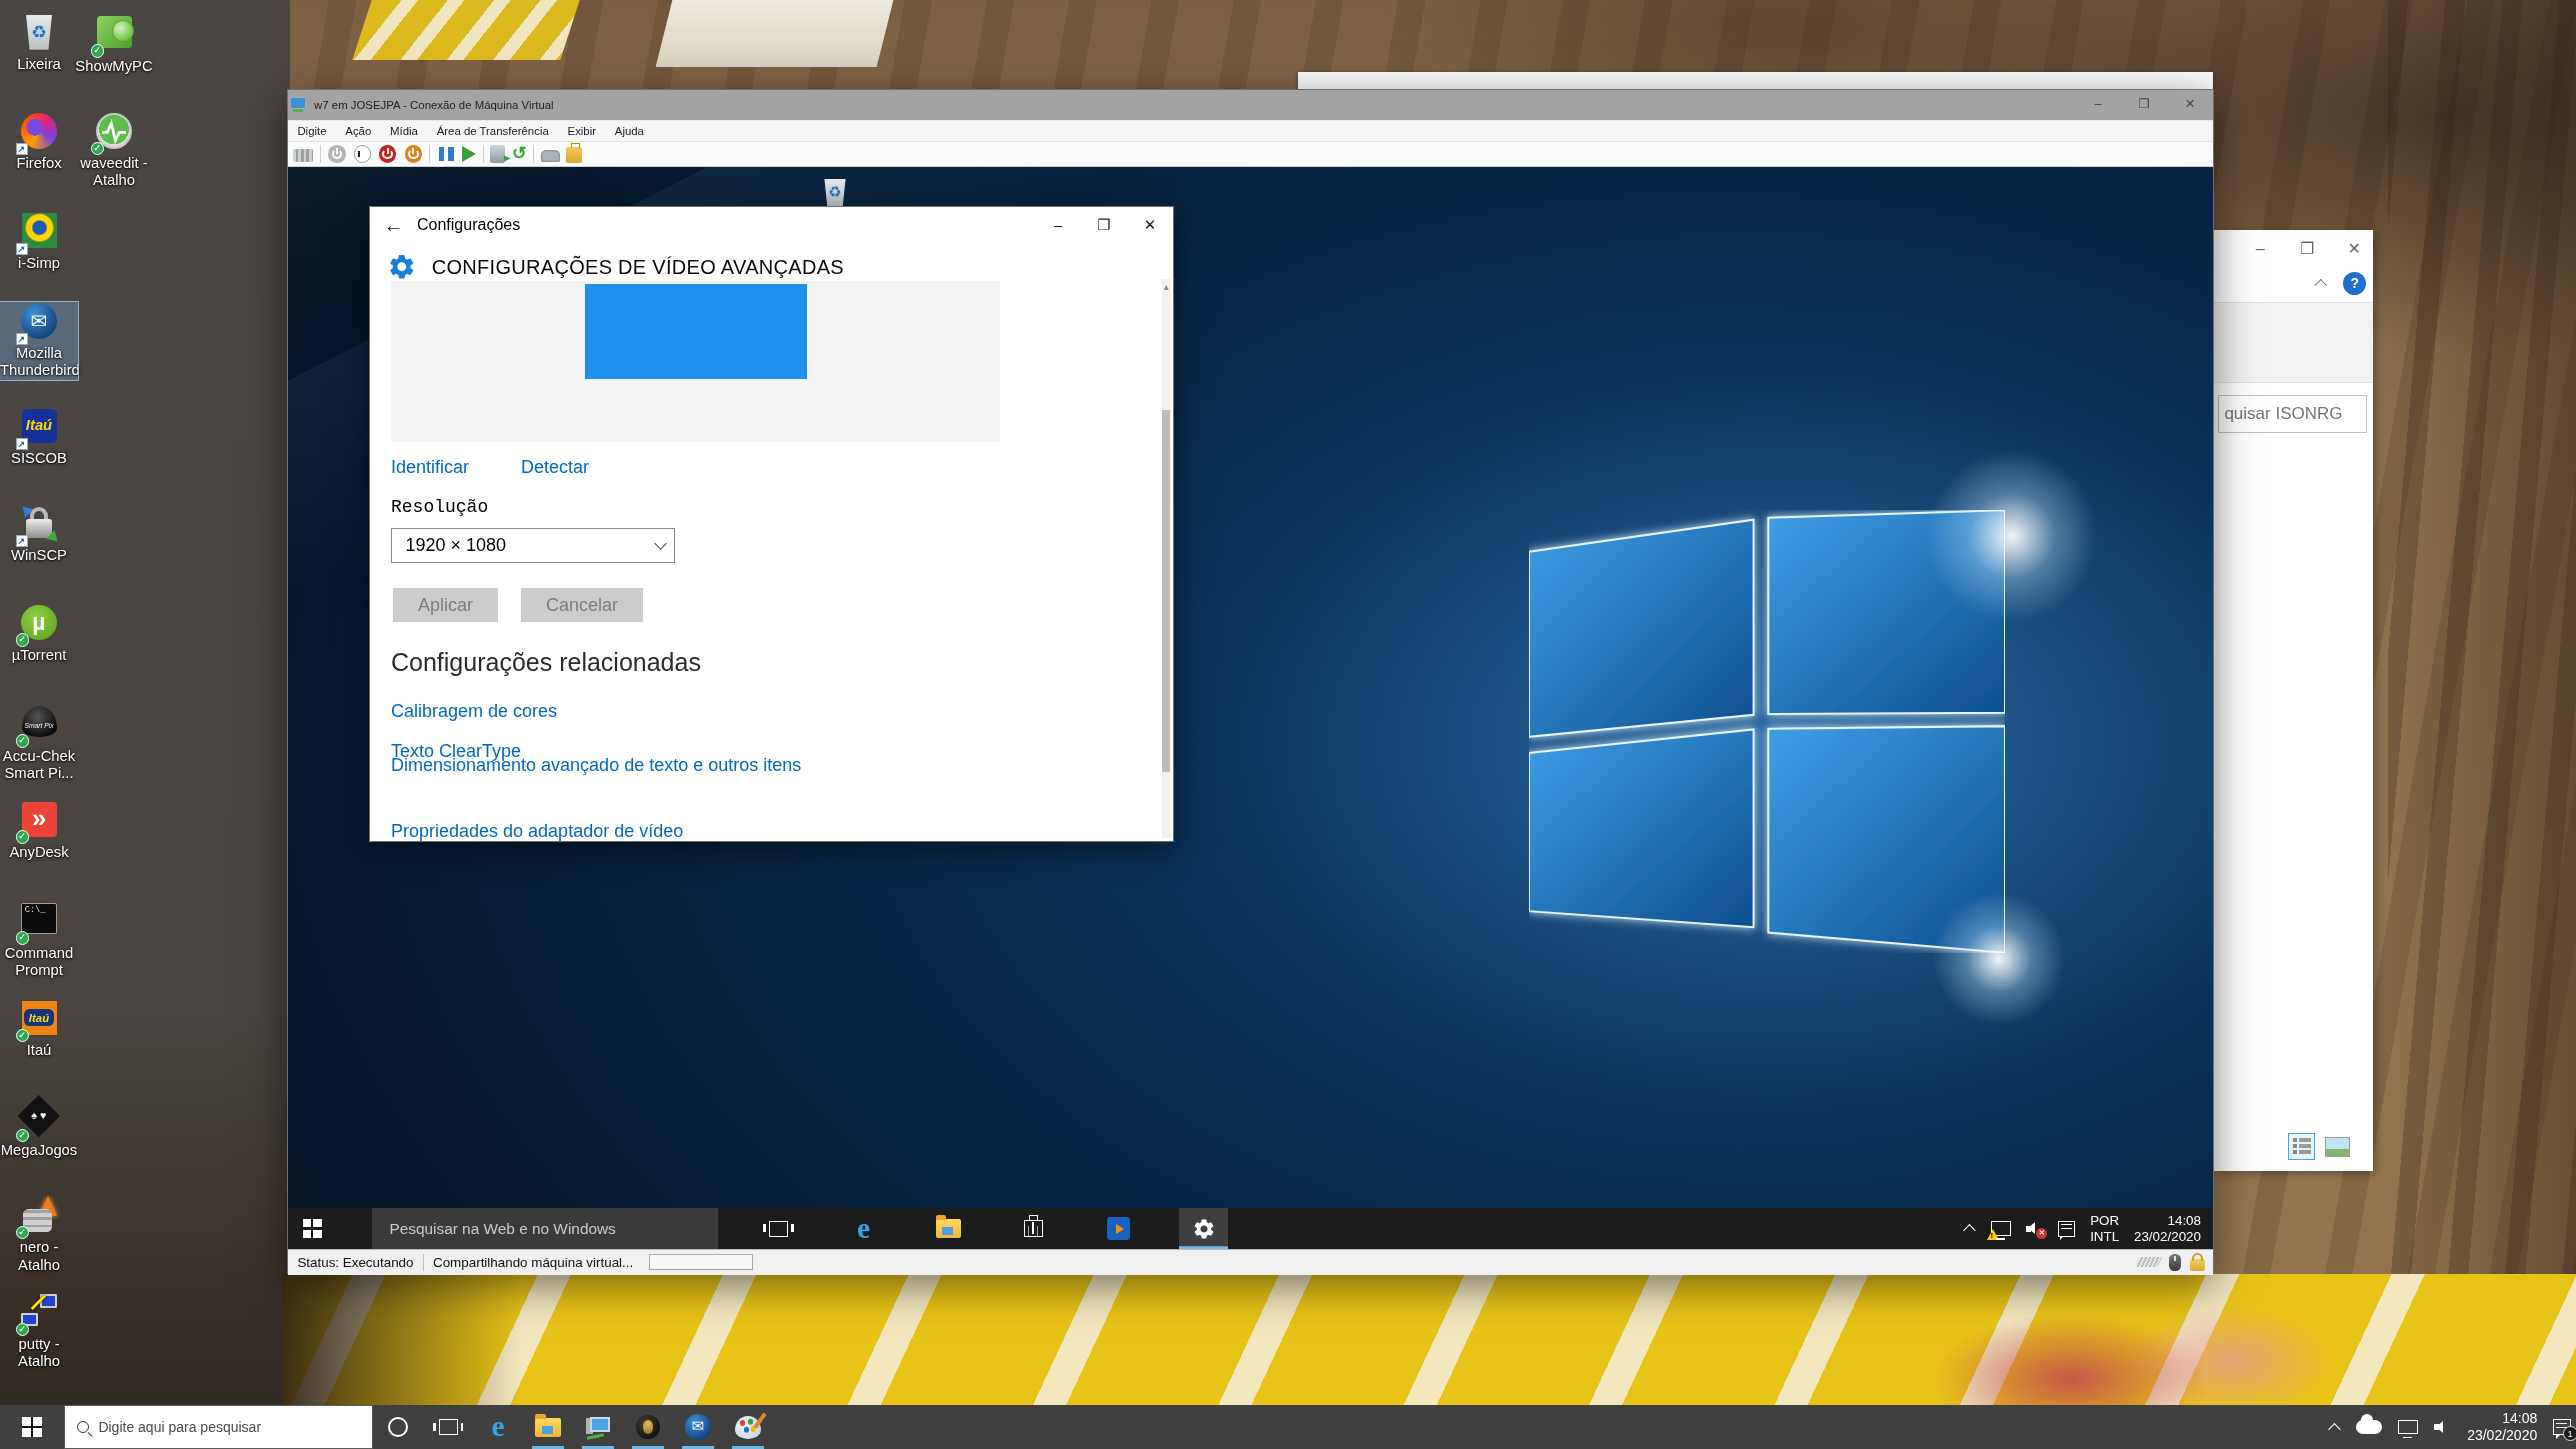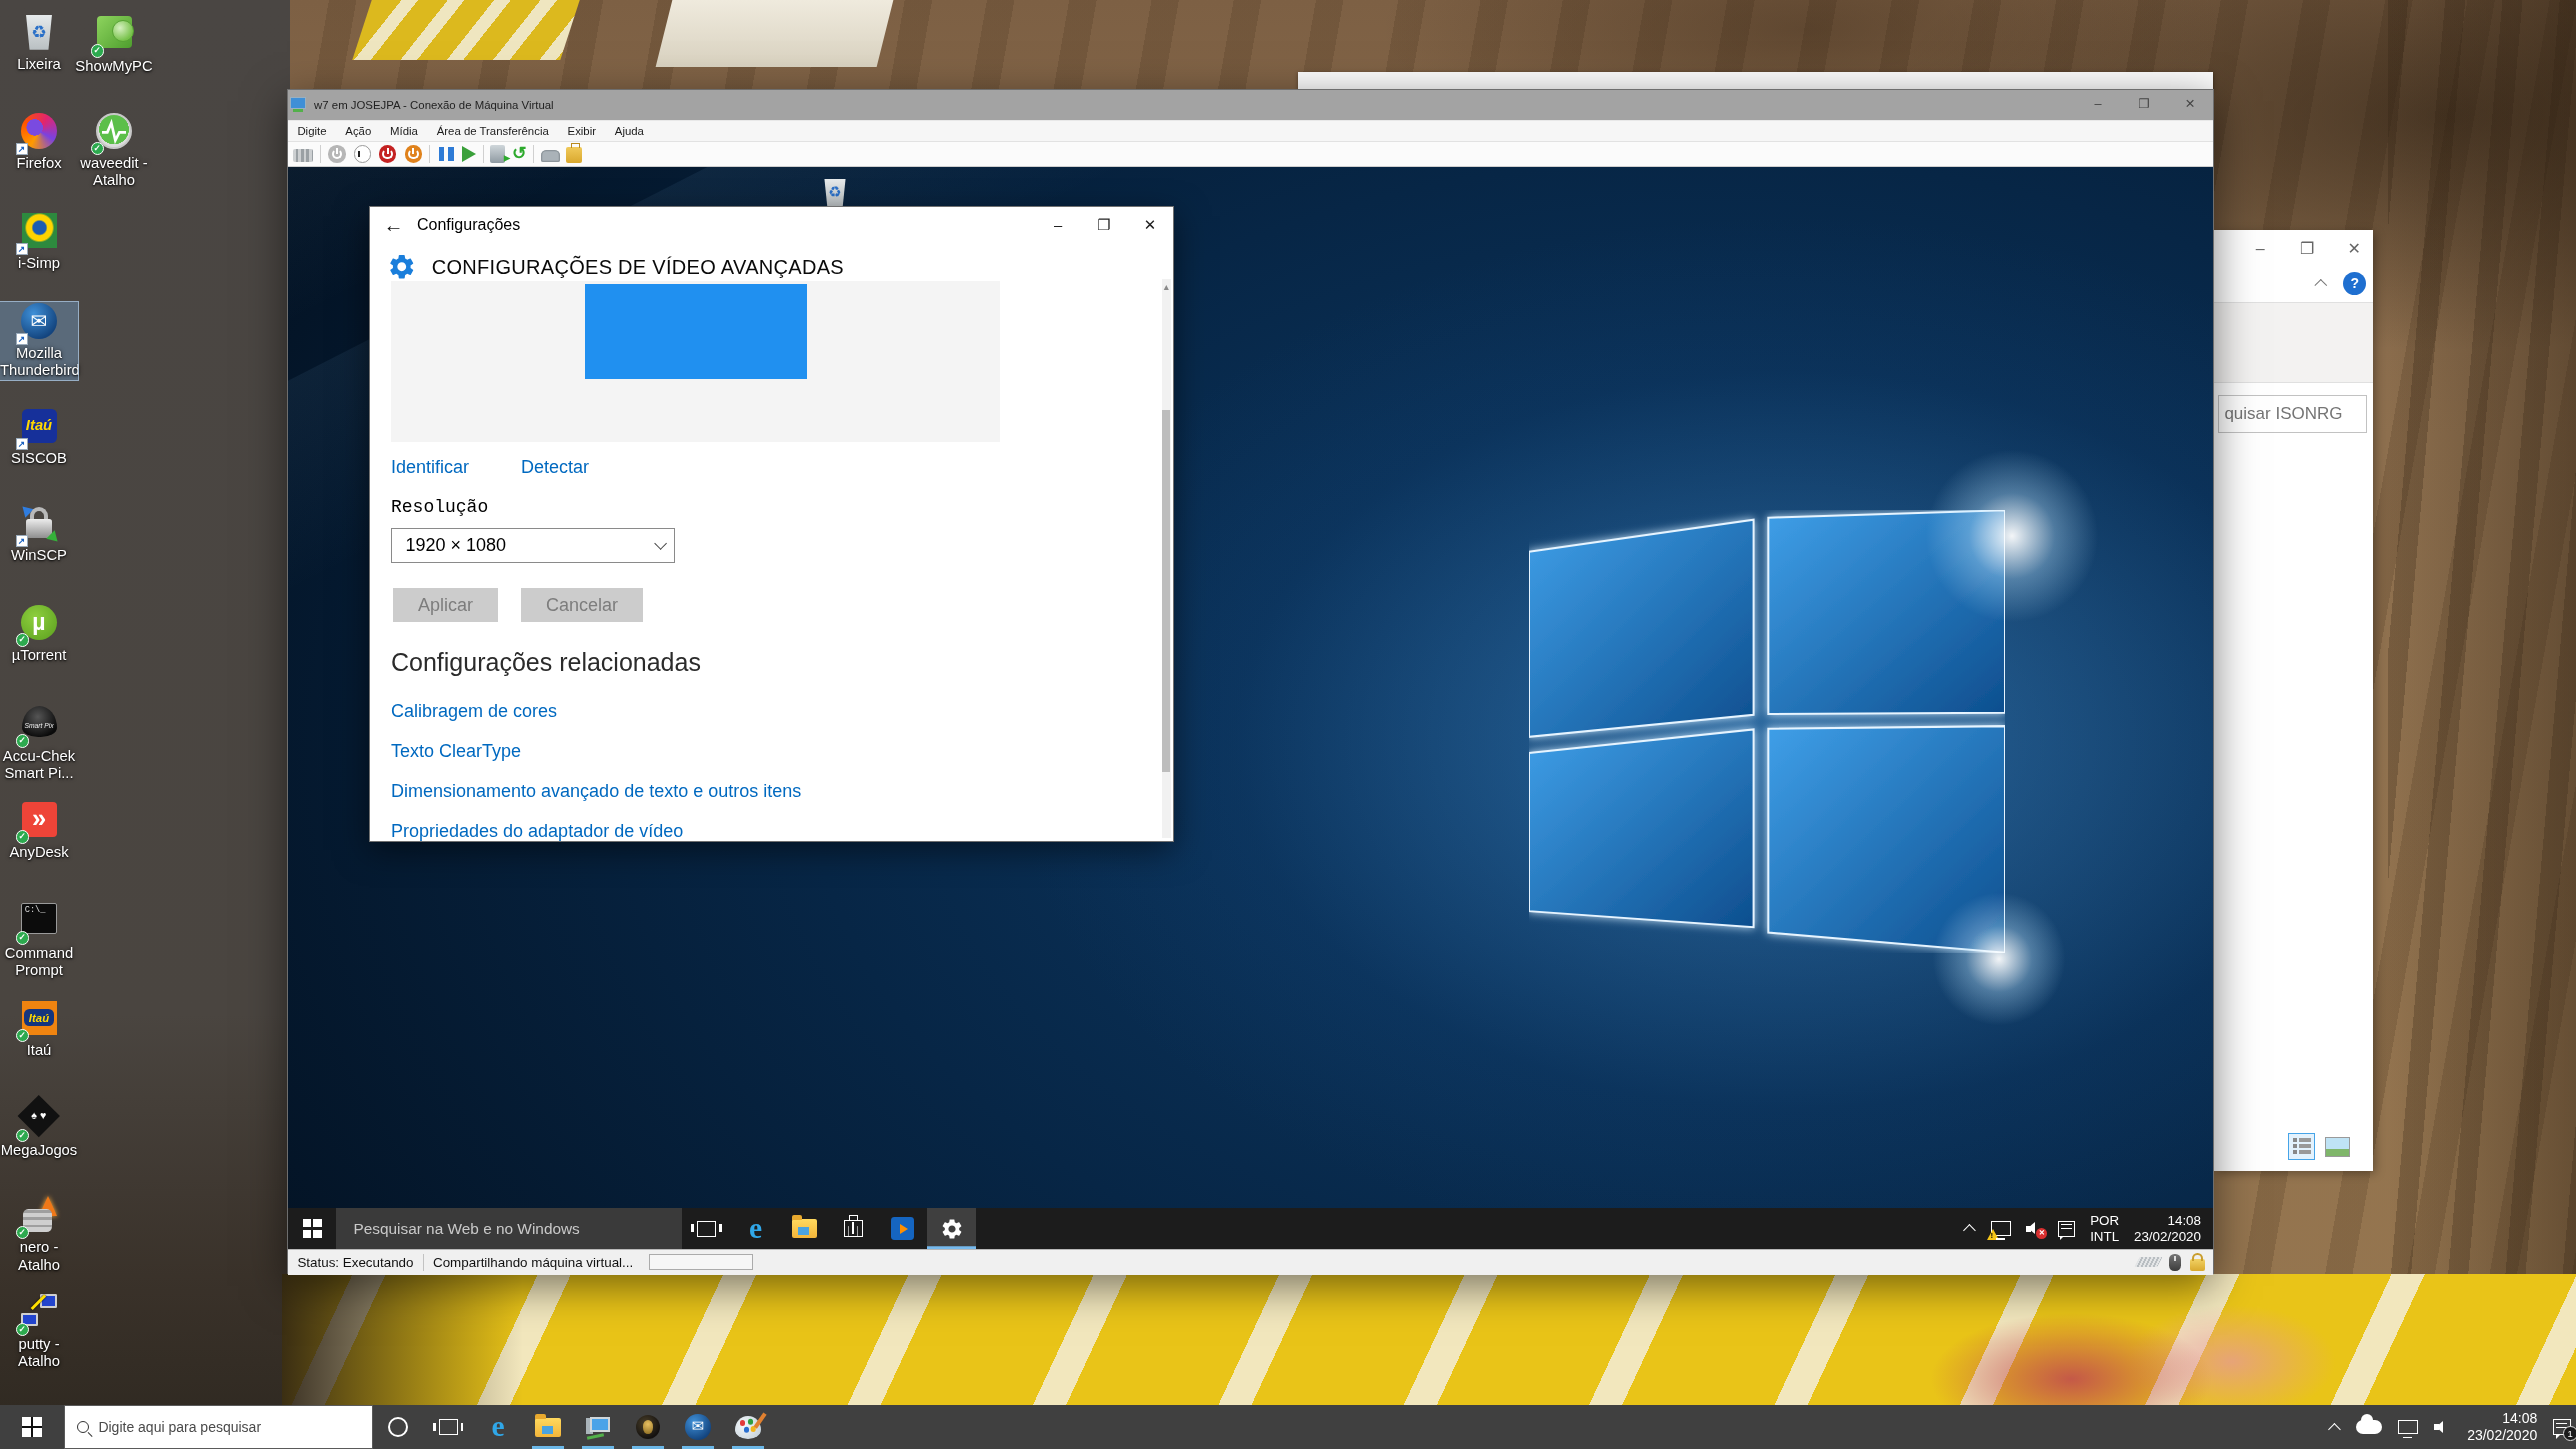--- a/index.html
+++ b/index.html
@@ -191,21 +191,21 @@
   .set-dropdown .chev { margin-left:auto; width:9.4px; height:9.4px; border-right:1.3px solid #444; border-bottom:1.3px solid #444;
     transform:rotate(45deg) translateY(-2.7px); }
   .set-buttons { position:absolute; left:23px; top:381px; display:flex; gap:23px; }
   .btn-disabled { min-width:92px; height:34px; background:#cccccc; color:#7d7d7d; font-size:18px; text-align:center;
     line-height:34px; padding:0 25px; border:none; font-family:"Liberation Sans",sans-serif; }
   .set-related-h { position:absolute; left:21px; top:441px; font-size:25px; font-weight:300; color:#2b2b2b; }
   .rel-link { position:absolute; left:21px; }
 
   
   .vm-taskbar { position:relative; height:41px; background:#1c1c1c; }
-  .vmtb-left { position:absolute; left:0; top:0; height:41px; display:flex; align-items:center; }
+  .vmtb-left { position:absolute; left:0; top:0; height:41px; display:flex; align-items:center;gap:36px; }
   .start-btn { width:48px; height:41px; display:flex; align-items:center; justify-content:center; }
   .winflag { position:relative; width:19px; height:19px; background:#fff; }
   .winflag::before { content:""; position:absolute; left:0; top:8px; width:19px; height:2.7px; background:#1c1c1c; }
   .winflag::after { content:""; position:absolute; left:8px; top:0; width:2.7px; height:19px; background:#1c1c1c; }
   .vmtb-search { width:346px; height:41px; background:#3a3a3a; border:none; color:#c9c9c9; font-size:15.4px; padding-left:17.4px;
     font-family:"Liberation Sans",sans-serif; }
   .vmtb-search::placeholder { color:#c9c9c9; }
   .tb-ic { width:49px; height:41px; display:flex; align-items:center; justify-content:center; position:relative; }
   .tb-ic.active { background:#3f3f3f; box-shadow:inset 0 -2.7px 0 #76b9ed; }
   .i-taskview { width:19px; height:16px; border:1.3px solid #fff; position:relative; }
@@ -554,21 +554,21 @@
       </div>
 
       <div class="set-buttons">
         <button class="btn-disabled">Aplicar</button>
         <button class="btn-disabled">Cancelar</button>
       </div>
 
       <div class="set-related-h">Configurações relacionadas</div>
       <a class="blue-link rel-link" style="top:494px">Calibragem de cores</a>
       <a class="blue-link rel-link" style="top:534px">Texto ClearType</a>
-      <a class="blue-link rel-link" style="top:574px">Dimensionamento avançado de texto e outros itens</a>
+      <a class="blue-link rel-link" style="top:548px">Dimensionamento avançado de texto e outros itens</a>
       <a class="blue-link rel-link" style="top:614px">Propriedades do adaptador de vídeo</a>
 
       <div class="set-scrollbar">
         <div class="arrow">▲</div>
         <div class="thumb"></div>
       </div>
     </div>
   </div>
 
   <div class="vm-taskbar">

